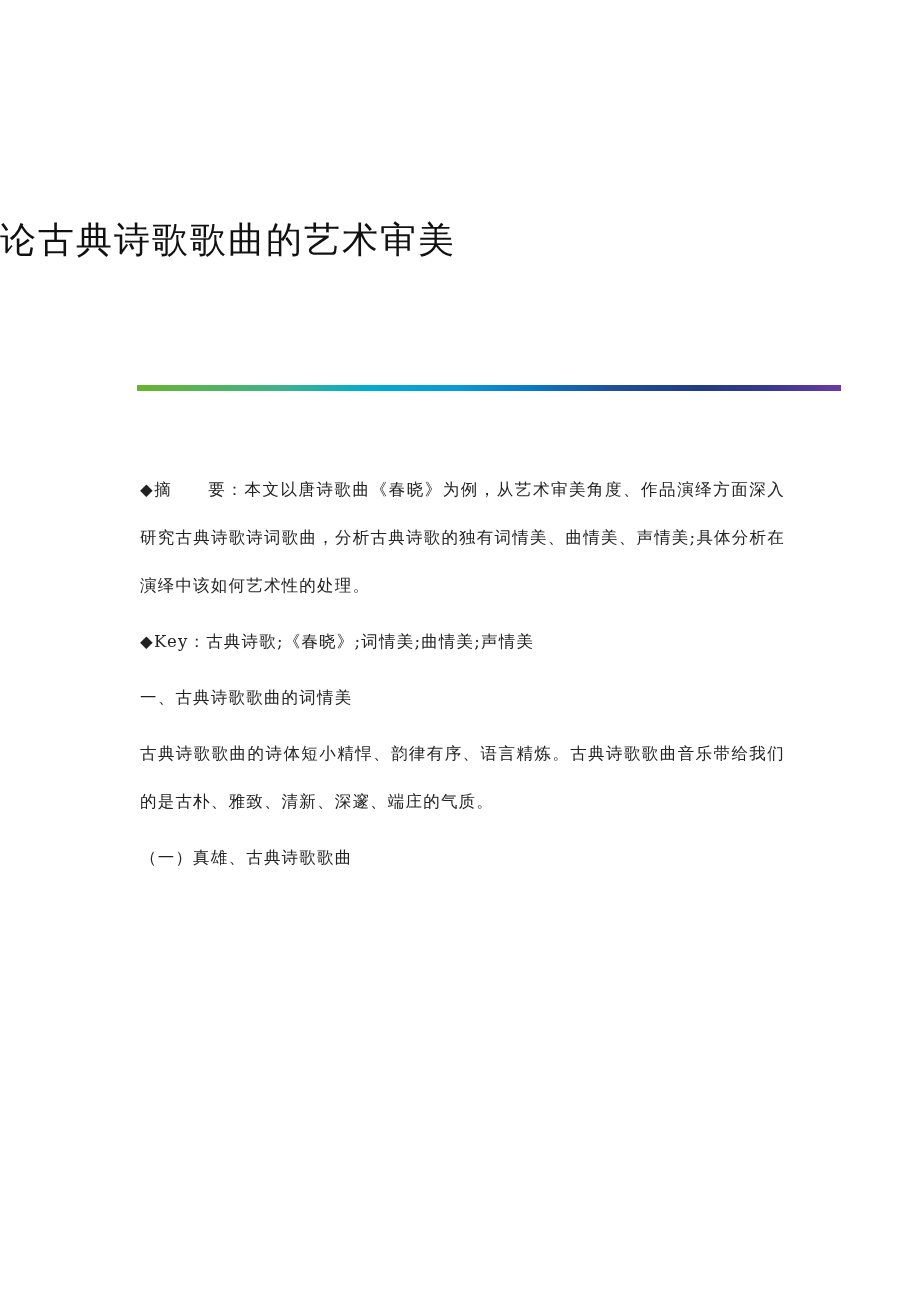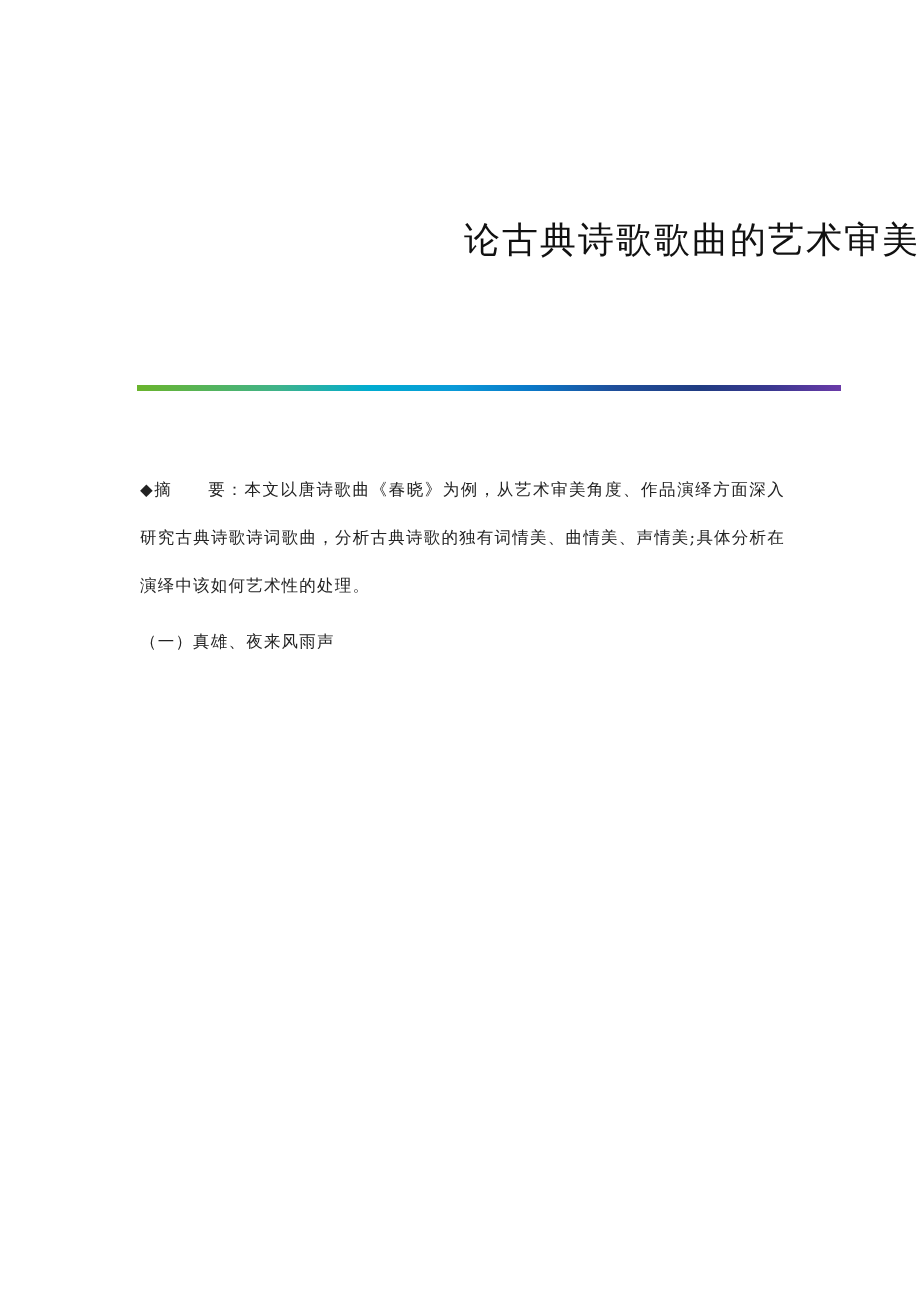--- a/index.html
+++ b/index.html
@@ -1,27 +1,30 @@
 <!DOCTYPE html>
 <html><head>
 <meta charset="utf-8">
 <style>
   html, body { margin: 0; padding: 0; background: #ffffff; }
   body { width: 920px; height: 1302px; position: relative; overflow: hidden;
          font-family: "DejaVu Serif", "Liberation Serif", serif; color: #222; }
-  .title { position: absolute; top: 216px; left: 0; width: 920px; text-align: right;
+  .title { position: absolute; top: 216px; left: 0; width: 920px; text-align: left;
            font-size: 36px; letter-spacing: 2px; color: #111; font-weight: normal; line-height: 48px; }
   .rule { position: absolute; top: 385px; left: 137px; width: 704px; height: 6px;
           background: linear-gradient(to right, #6ab42c 0%, #3fb38a 20%, #00acd0 33%, #0a9ad8 45%, #0a78c8 56%, #1f4e9a 68%, #203c82 80%, #3a3890 90%, #6a3aa8 100%); }
   .content { position: absolute; top: 466px; left: 140px; width: 645px; }
   .p { font-size: 16.5px; line-height: 48px; margin: 0; letter-spacing: 1.2px; text-align: justify; }
   .gap { margin-top: 8px; }
 </style>
 </head>
 <body>
 
 <div class="title">论古典诗歌歌曲的艺术审美</div>
 <div class="rule"></div>
 
 <div class="content">
   <p class="p">◆摘　　要：本文以唐诗歌曲《春晓》为例，从艺术审美角度、作品演绎方面深入研究古典诗歌诗词歌曲，分析古典诗歌的独有词情美、曲情美、声情美;具体分析在演绎中该如何艺术性的处理。</p>
-  <p class="p gap">（一）真雄、夜来风雨声</p>
+  <p class="p gap">◆Key：古典诗歌;《春晓》;词情美;曲情美;声情美</p>
+  <p class="p gap">一、古典诗歌歌曲的词情美</p>
+  <p class="p gap">古典诗歌歌曲的诗体短小精悍、韵律有序、语言精炼。古典诗歌歌曲音乐带给我们的是古朴、雅致、清新、深邃、端庄的气质。</p>
+  <p class="p gap">（一）真雄、古典诗歌歌曲</p>
 </div>
 
 </body></html>

